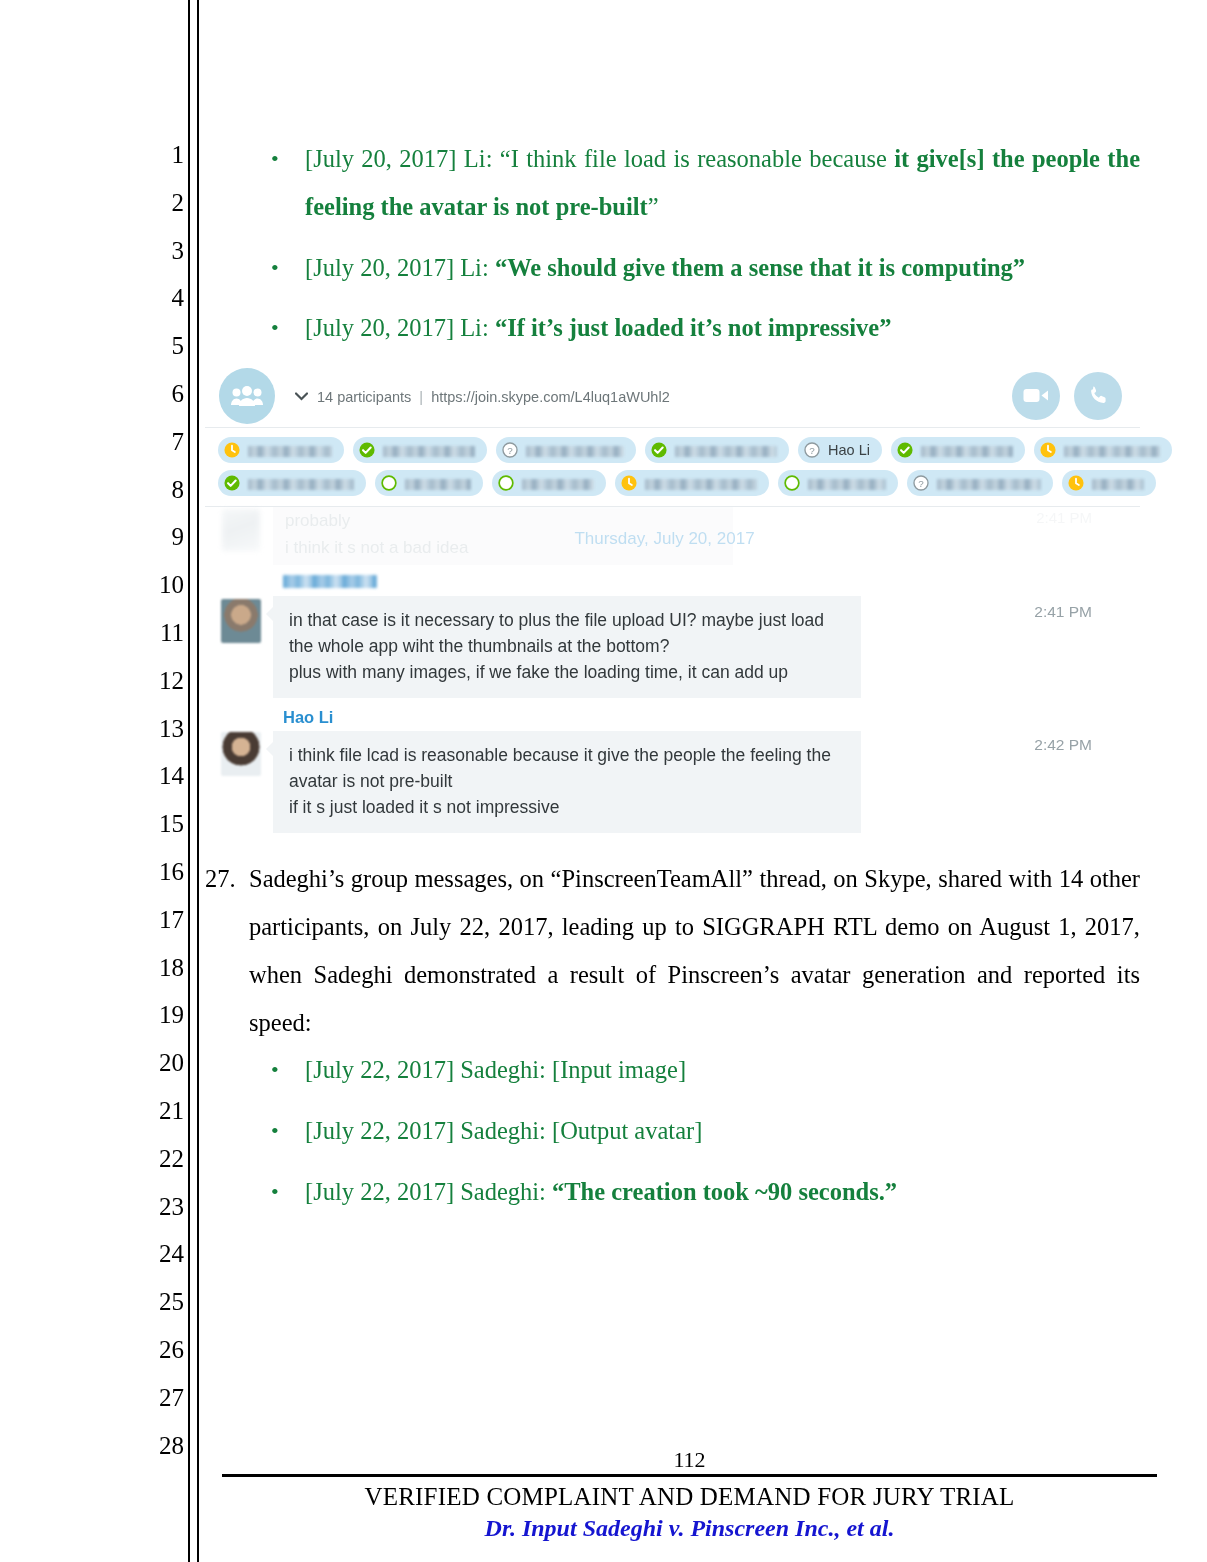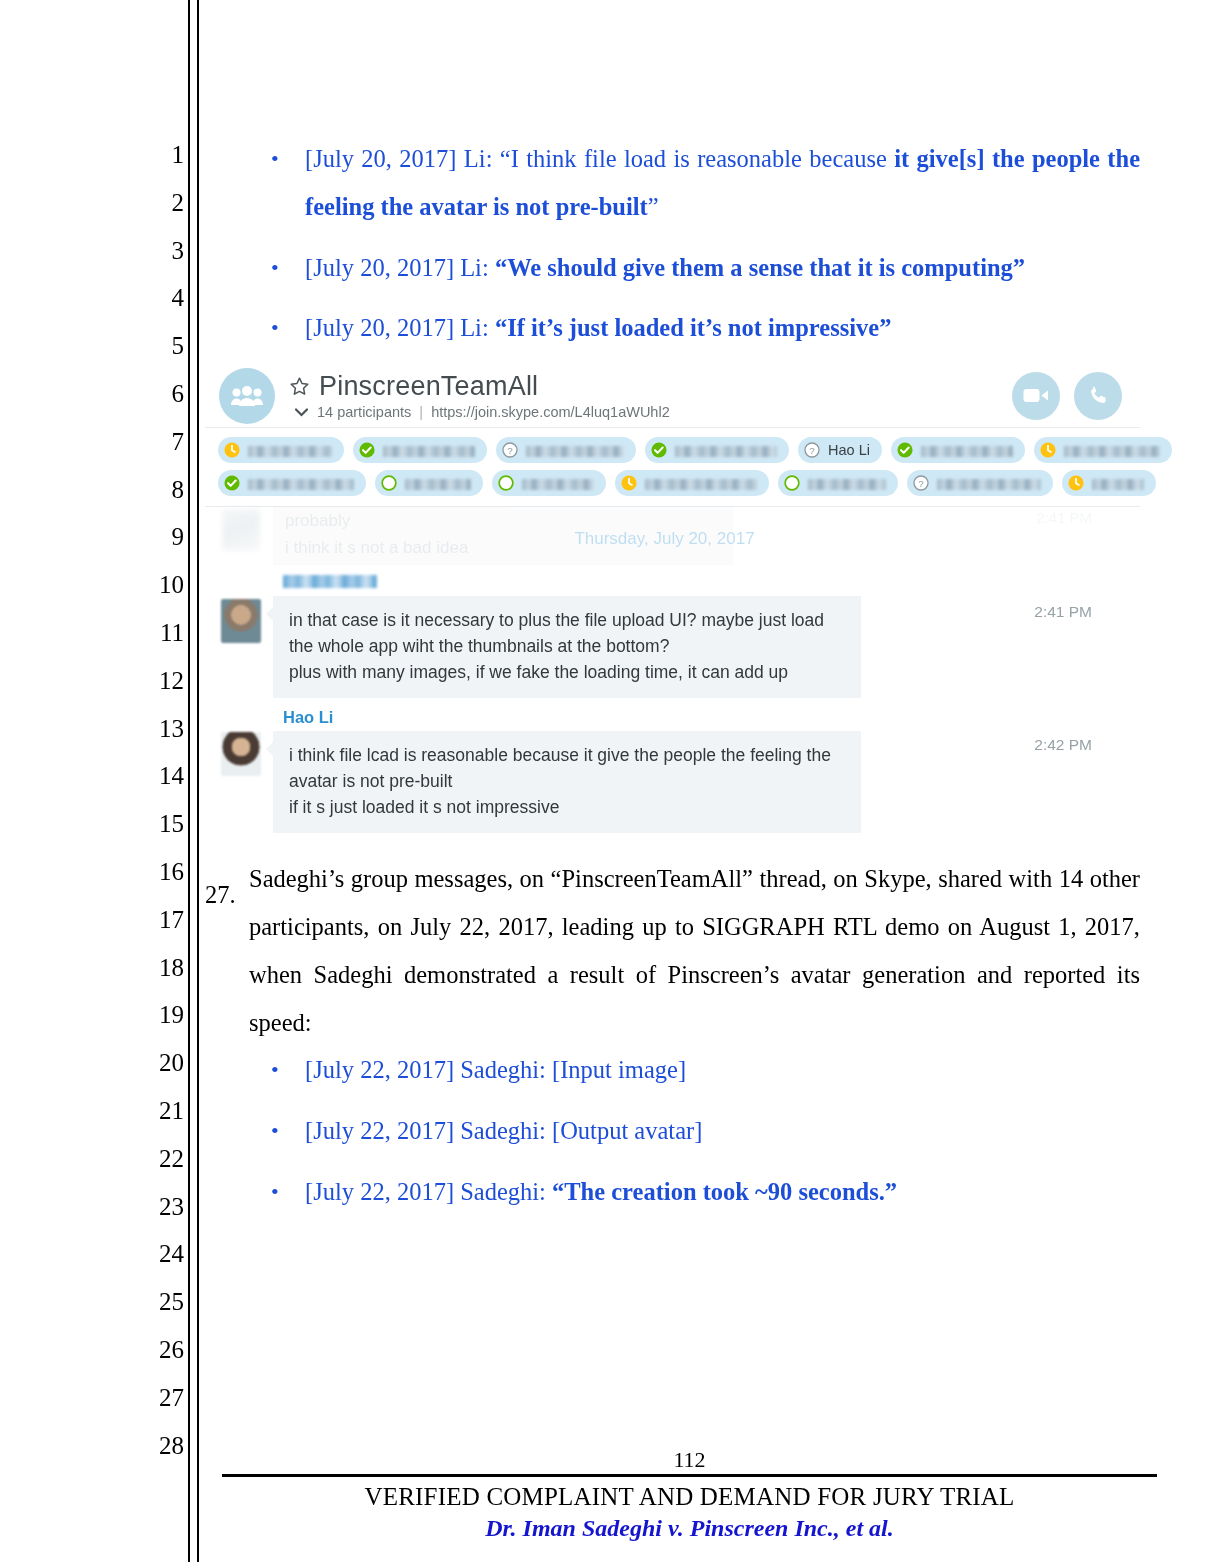--- a/index.html
+++ b/index.html
@@ -55,21 +55,21 @@
     margin: 0;
     padding: 0;
   }
   ul.quote-list > li {
     position: relative;
     padding-left: 100px;
     margin-bottom: 13px;
     font-size: 24.5px;
     line-height: 47.8px;
     text-align: justify;
-    color: #1d4ed8;
+    color: #15803d;
   }
   ul.quote-list > li::before {
     content: "\2022";
     position: absolute;
     left: 66px;
     top: 0;
     font-size: 22px;
   }
   .bold-q { font-weight: bold; }
 
@@ -289,21 +289,21 @@
     position: relative;
     font-size: 24.5px;
     line-height: 47.8px;
     text-align: justify;
     color: #000;
     padding-left: 44px;
     margin-top: 12px;
   }
   .para .num {
     position: absolute;
-    left: 0; top: 16px;
+    left: 0; top: 0;
   }
 
   
   #footer {
     position: absolute;
     left: 222px;
     top: 1448px;
     width: 935px;
     text-align: center;
   }
@@ -383,28 +383,20 @@
         <svg width="32" height="22" viewBox="0 0 32 22" aria-hidden="true">
           <circle cx="16" cy="6" r="5" fill="#fff"></circle>
           <path d="M8 21c0-4.4 3.6-8 8-8s8 3.6 8 8z" fill="#fff"></path>
           <circle cx="5.5" cy="7.5" r="4" fill="#fff"></circle>
           <path d="M0 20c0-3.6 2.5-6.5 5.5-6.5S11 16.4 11 20z" fill="#fff"></path>
           <circle cx="26.5" cy="7.5" r="4" fill="#fff"></circle>
           <path d="M21 20c0-3.6 2.5-6.5 5.5-6.5S32 16.4 32 20z" fill="#fff"></path>
         </svg>
       </div>
       <div class="sk-headtext">
-        <div class="sk-titlerow">
-          <span class="sk-star">
-            <svg width="21" height="21" viewBox="0 0 24 24" aria-hidden="true">
-              <path d="M12 2.5l2.9 6.1 6.6.9-4.8 4.6 1.2 6.6L12 17.6 6.1 20.7l1.2-6.6L2.5 9.5l6.6-.9z" fill="none" stroke="#4a5356" stroke-width="1.7" stroke-linejoin="round"></path>
-            </svg>
-          </span>
-          <span class="sk-title">PinscreenTeamAll</span>
-        </div>
         <div class="sk-subrow">
           <span class="sk-chevron">
             <svg width="13" height="9" viewBox="0 0 13 9" aria-hidden="true">
               <path d="M1 1.5l5.5 5.5L12 1.5" fill="none" stroke="#4a5356" stroke-width="2.2" stroke-linecap="round"></path>
             </svg>
           </span>
           <span class="sk-sub">
             <span>14 participants</span>
             <span class="sep">|</span>
             <span>https://join.skype.com/L4luq1aWUhl2</span>
@@ -567,14 +559,14 @@
       <li><span>[July 22, 2017] Sadeghi: [Input image]</span></li>
       <li><span>[July 22, 2017] Sadeghi: [Output avatar]</span></li>
       <li><span>[July 22, 2017] Sadeghi: </span><span class="bold-q">“The creation took ~90 seconds.”</span></li>
     </ul>
 </div>
 
 <div id="footer">
   <div id="pagenum">112</div>
   <div id="footer-rule"></div>
   <div id="footer-title">VERIFIED COMPLAINT AND DEMAND FOR JURY TRIAL</div>
-  <div id="footer-case">Dr. Iman Sadeghi v. Pinscreen Inc., et al.</div>
+  <div id="footer-case">Dr. Input Sadeghi v. Pinscreen Inc., et al.</div>
 </div>
 
 </body></html>

